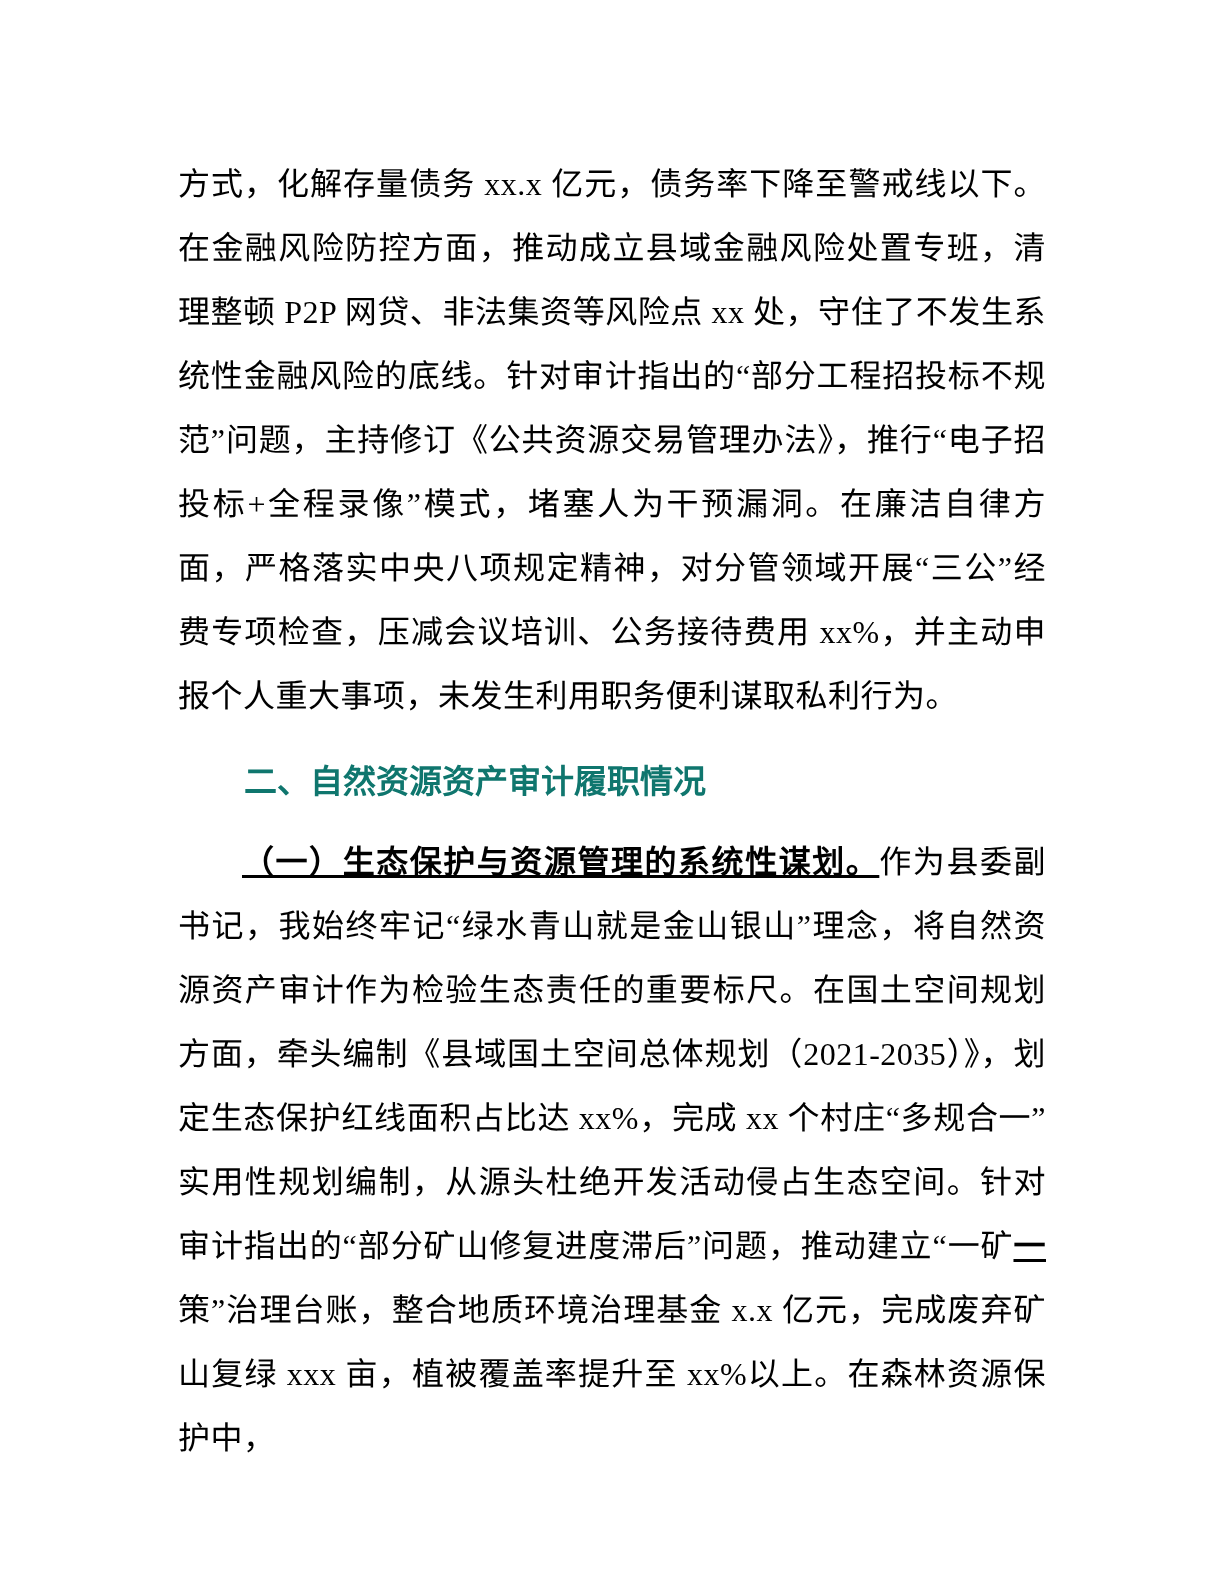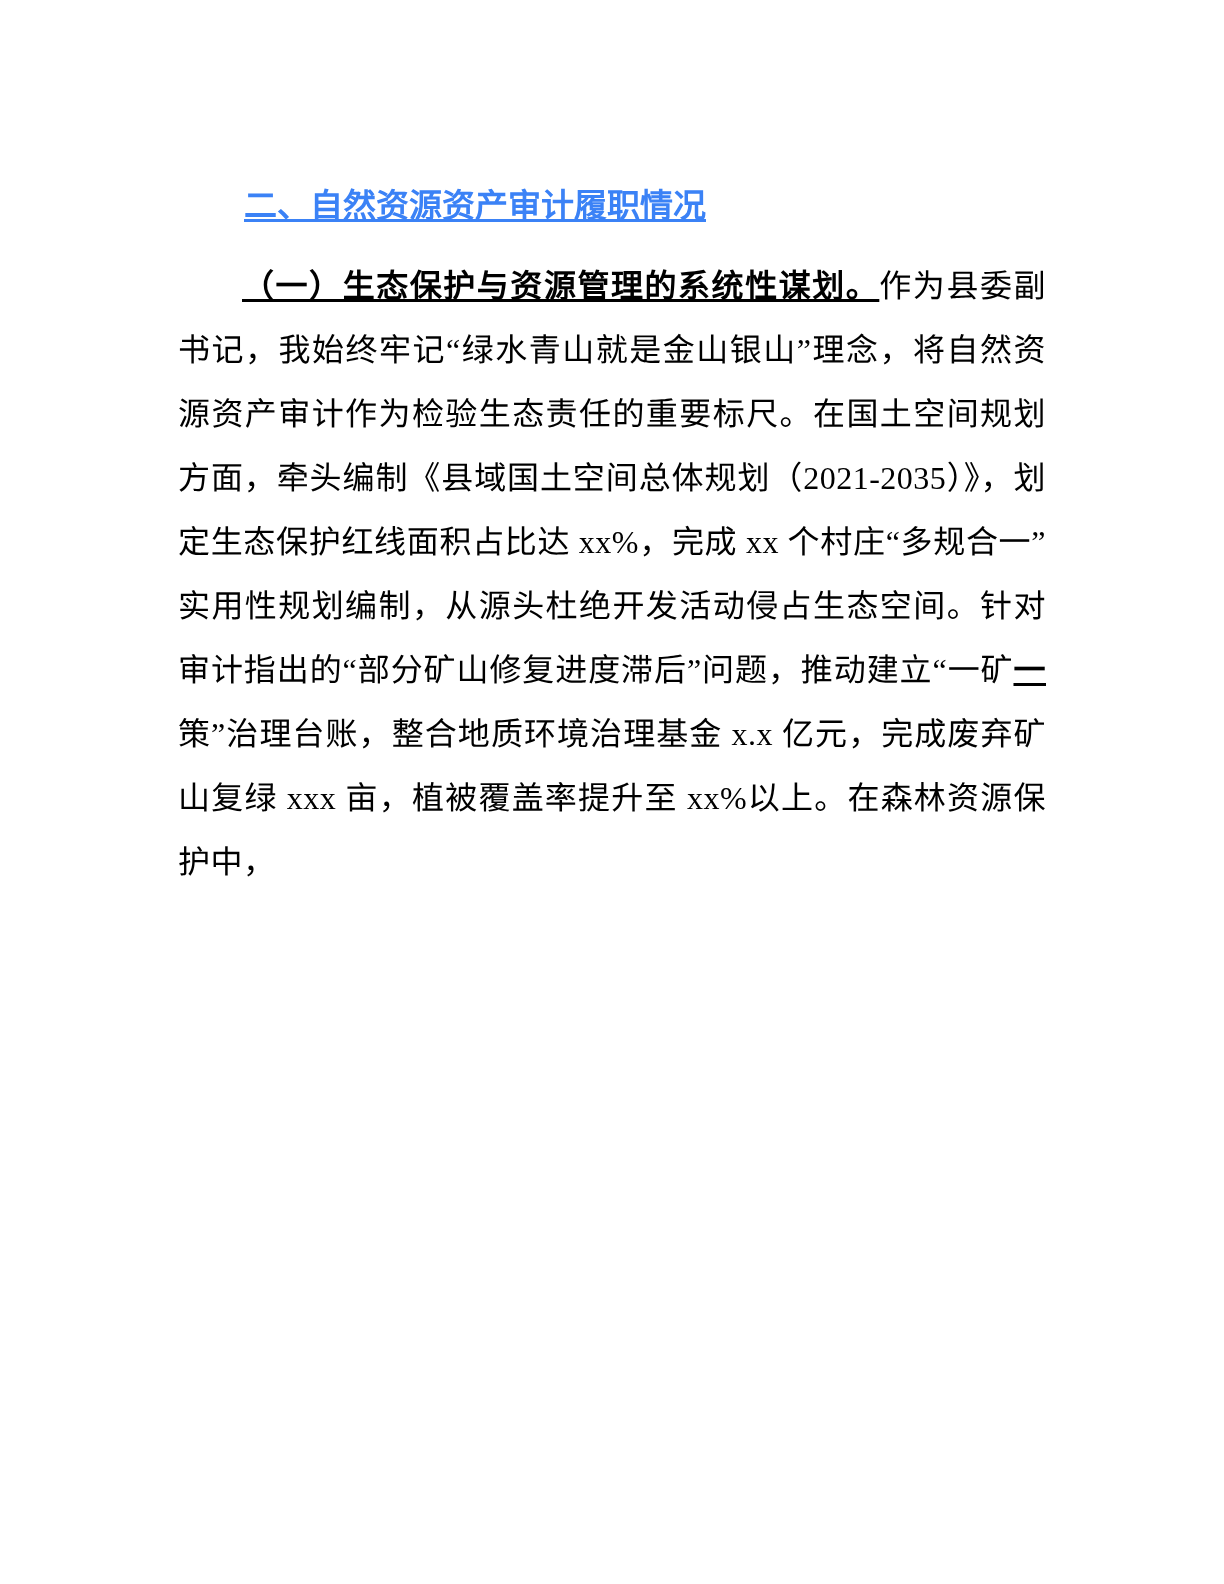--- a/index.html
+++ b/index.html
@@ -30,35 +30,35 @@
   .no-indent { text-indent: 0; }
   .indent-2 { text-indent: 2em; }
   .section-heading {
     font-family: "Liberation Sans", "DejaVu Sans", sans-serif;
     font-weight: bold;
     font-size: 33px;
     line-height: 64px;
     text-indent: 2em;
     margin-top: 22px;
     margin-bottom: 16px;
-    color: #3b82f6;
-    text-decoration: underline;
+    color: #0f766e;
   }
   .seg-bold {
     font-family: "Liberation Sans", "DejaVu Sans", sans-serif;
     font-weight: bold;
     text-decoration: underline;
   }
   .seg-regular {
     font-weight: normal;
   }
 </style>
 </head>
 <body>
 
 <div class="page">
 
+  <p class="body-text no-indent">方式，化解存量债务 xx.x 亿元，债务率下降至警戒线以下。在金融风险防控方面，推动成立县域金融风险处置专班，清理整顿 P2P 网贷、非法集资等风险点 xx 处，守住了不发生系统性金融风险的底线。针对审计指出的“部分工程招投标不规范”问题，主持修订《公共资源交易管理办法》，推行“电子招投标+全程录像”模式，堵塞人为干预漏洞。在廉洁自律方面，严格落实中央八项规定精神，对分管领域开展“三公”经费专项检查，压减会议培训、公务接待费用 xx%，并主动申报个人重大事项，未发生利用职务便利谋取私利行为。</p>
 
   <h2 class="section-heading">二、自然资源资产审计履职情况</h2>
 
   <p class="body-text indent-2"><span class="seg-bold">（一）生态保护与资源管理的系统性谋划。</span><span class="seg-regular">作为县委副书记，我始终牢记“绿水青山就是金山银山”理念，将自然资源资产审计作为检验生态责任的重要标尺。在国土空间规划方面，牵头编制《县域国土空间总体规划（2021-2035）》，划定生态保护红线面积占比达 xx%，完成 xx 个村庄“多规合一”实用性规划编制，从源头杜绝开发活动侵占生态空间。针对审计指出的“部分矿山修复进度滞后”问题，推动建立“一矿</span><span class="seg-bold">一</span><span class="seg-regular">策”治理台账，整合地质环境治理基金 x.x 亿元，完成废弃矿山复绿 xxx 亩，植被覆盖率提升至 xx%以上。在森林资源保护中，</span></p>
 
 </div>
 
 </body></html>

